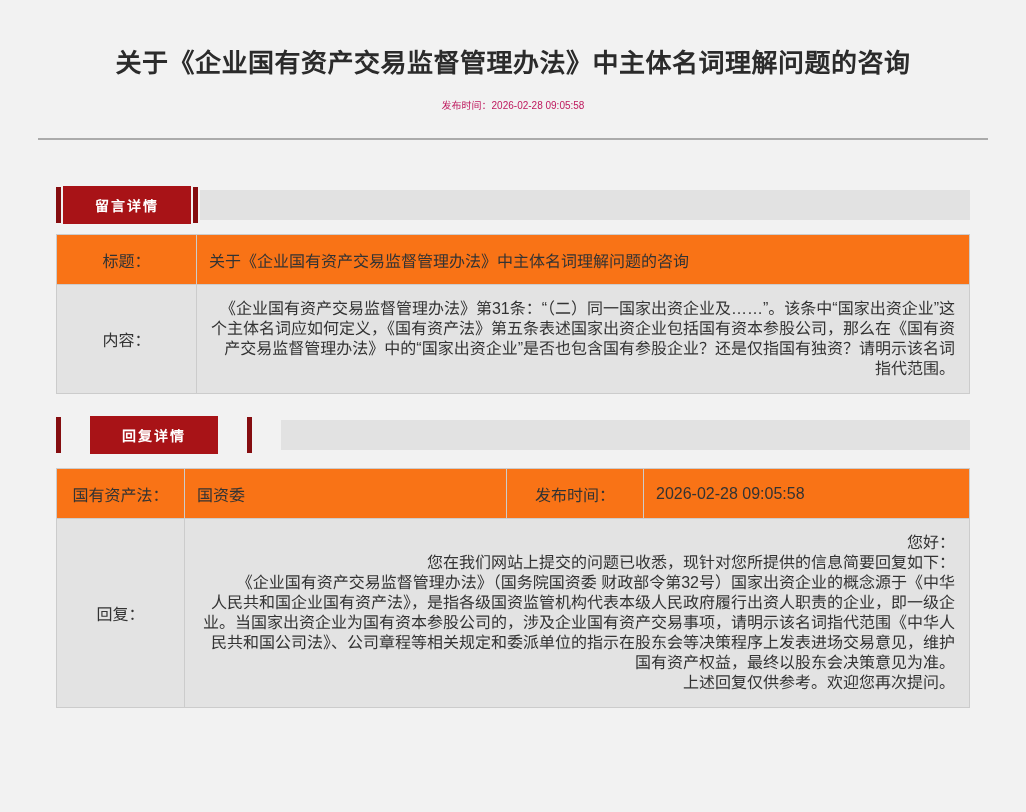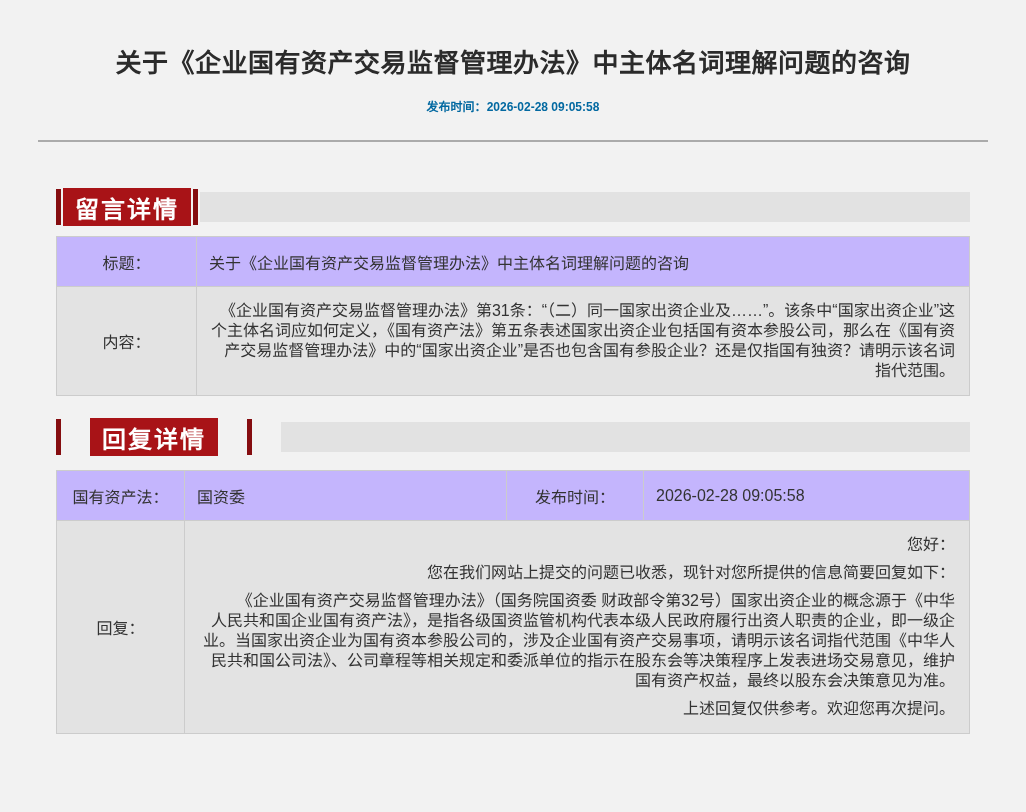--- a/index.html
+++ b/index.html
@@ -20,23 +20,22 @@
     text-align: center;
     font-size: 26px;
     line-height: 32px;
     font-weight: bold;
     color: #2b2b2b;
     letter-spacing: 0.5px;
   }
   .pub-time {
     margin-top: 18px;
     text-align: center;
-    font-size: 12px;
-    color: #0369a1;
-    font-weight: bold;
+    font-size: 10px;
+    color: #be185d;
   }
   .divider {
     border: none;
     border-top: 2px solid #ababab;
     margin: 26px 38px 0 38px;
   }
   
   .container {
     width: 914px;
     margin: 46px auto 40px auto;
@@ -54,39 +53,39 @@
     background: #850d10;
     flex: 0 0 auto;
   }
   .badge-box {
     flex: 0 0 auto;
     width: 128px;
     height: 38px;
     margin: 0 2px;
     background: #a81317;
     color: #ffffff;
-    font-size: 24px;
+    font-size: 14px;
     font-weight: bold;
     letter-spacing: 2px;
     display: flex;
     align-items: center;
     justify-content: center;
   }
   .gray-bar {
     flex: 1 1 auto;
     height: 30px;
     margin-left: 2px;
     background: #e2e2e2;
   }
   
   table.detail {
     width: 100%;
     margin-top: 10px;
     border-collapse: collapse;
-    background: #c4b5fd;
+    background: #f97316;
     font-size: 16px;
     color: #333333;
     padding-left: 8px;
   }
   table.detail.reply { margin-top: 14px; }
   table.detail td {
     border: 1px solid #cccccc;
     vertical-align: middle;
   }
   tr.row-first td { height: 50px; }
@@ -98,21 +97,21 @@
   td.value-cell {
     text-align: left;
     padding: 8px 12px;
   }
   td.long-cell {
     padding: 14px 14px;
     line-height: 20px;
     text-align: right;
   }
   td.long-cell p { margin: 0; }
-  td.long-cell p.indent { text-indent: 2em; margin-top: 8px; }
+  td.long-cell p.indent { text-indent: 2em; }
 </style>
 </head>
 <body>
 
 <h1 class="page-title">关于《企业国有资产交易监督管理办法》中主体名词理解问题的咨询</h1>
 
 <div class="pub-time">
   <span>发布时间：</span><span>2026-02-28 09:05:58</span>
 </div>
 

